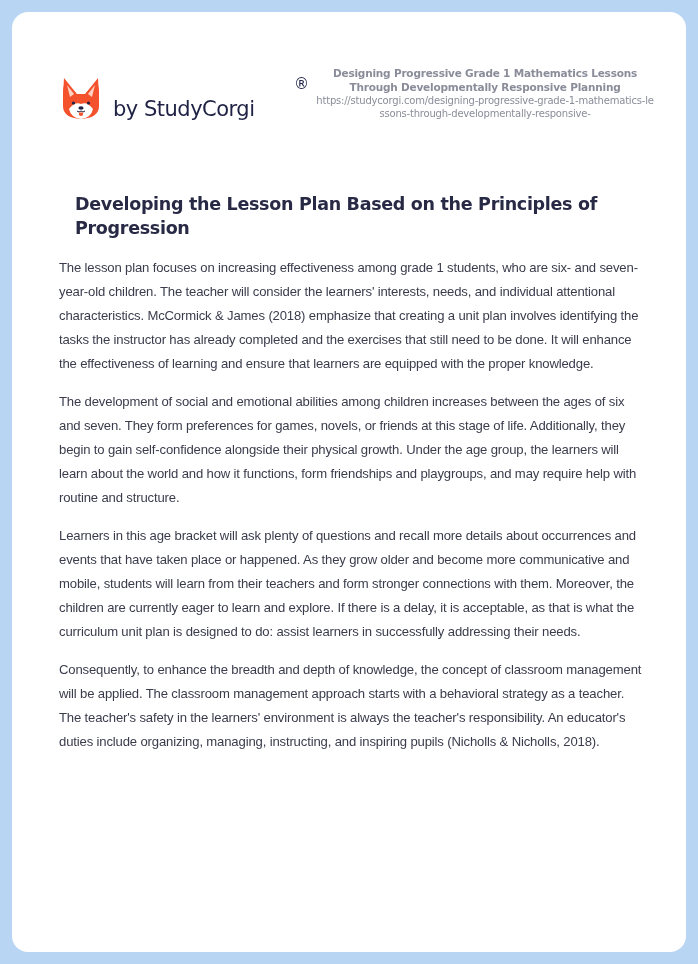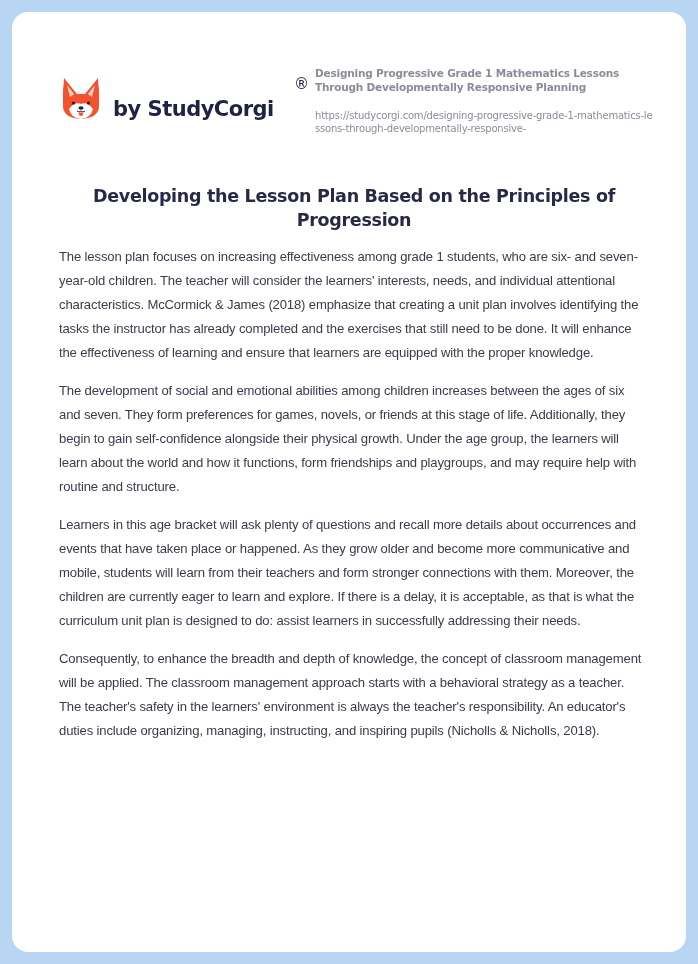--- a/index.html
+++ b/index.html
@@ -40,73 +40,72 @@
     }
     .logo-icon {
       width: 40px;
       height: 46px;
       display: block;
     }
     .logo-text {
       margin-left: 12px;
       margin-top: 20px;
       font-family: "DejaVu Sans", sans-serif;
-      font-weight: bold;
+      font-weight: normal;
       font-size: 21px;
       color: #1f2244;
       letter-spacing: -0.5px;
       white-space: nowrap;
     }
     .logo-reg {
       position: absolute;
       left: 233px;
       top: -1px;
       font-family: "DejaVu Sans", sans-serif;
       font-size: 15px;
       color: #1f2244;
     }
     .source {
       position: absolute;
       right: 31px;
       top: 54px;
       width: 340px;
-      text-align: left;
+      text-align: center;
     }
     .source-title {
       font-family: "DejaVu Sans", sans-serif;
       font-weight: bold;
       font-size: 10.5px;
       line-height: 14px;
       color: #8a8d99;
       letter-spacing: -0.2px;
     }
     .source-url {
-      margin-top: 15px;
+      margin-top: 0;
       font-family: "DejaVu Sans", sans-serif;
       font-size: 10px;
       line-height: 13px;
       color: #8a8d99;
       letter-spacing: -0.2px;
       word-break: break-all;
     }
     .content {
       position: absolute;
       left: 47px;
       top: 164px;
       width: 590px;
     }
     .heading {
-      margin: 8px;
+      margin: 16px;
       font-family: "DejaVu Sans", sans-serif;
       font-weight: bold;
       font-size: 17.5px;
       line-height: 24px;
       color: #282a45;
       letter-spacing: -0.3px;
-      text-align: center;
     }
     .para {
       margin: 14px 0 0 0;
       font-family: Liberation Sans, sans-serif;
       font-size: 13.1px;
       line-height: 24px;
       color: #3a3c4c;
       letter-spacing: -0.15px;
     }
     .para:first-of-type {

